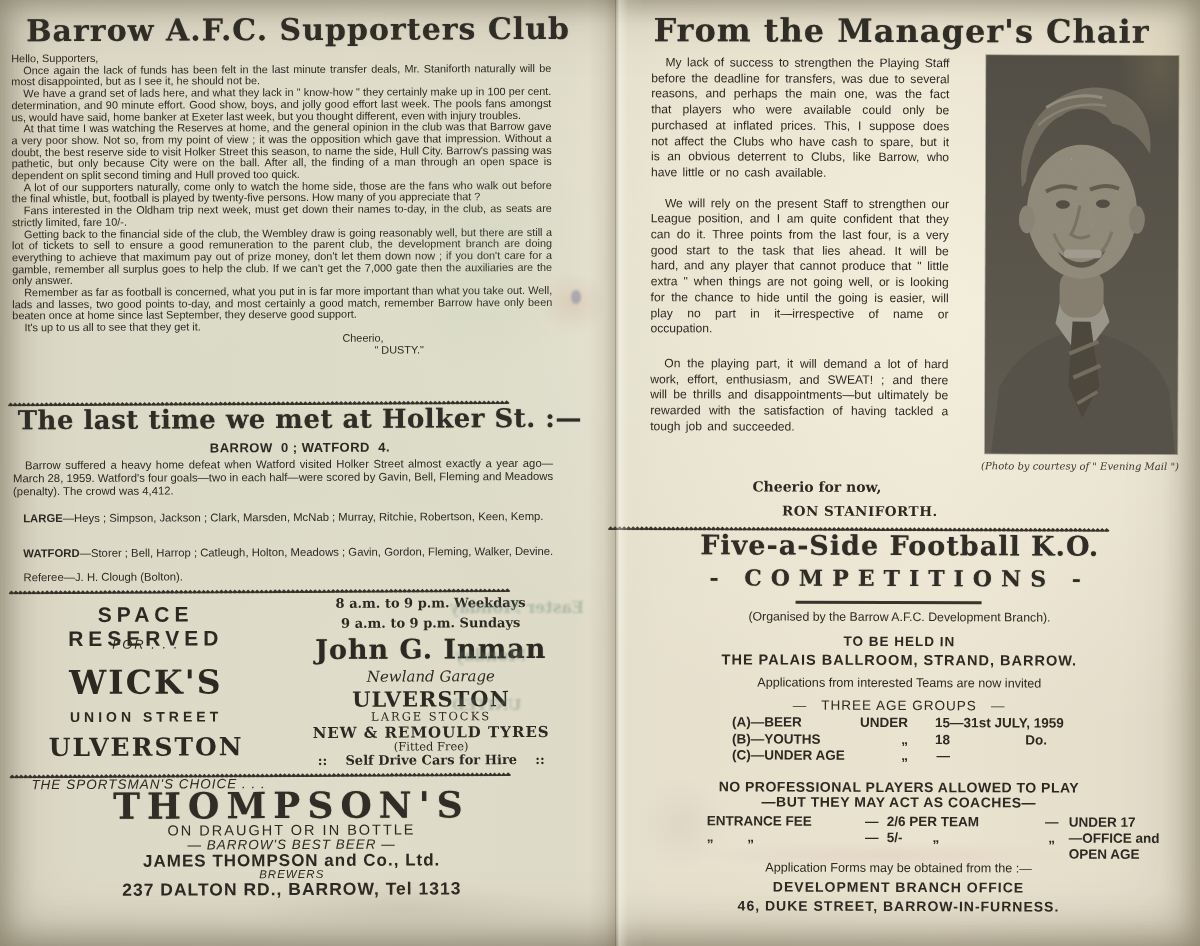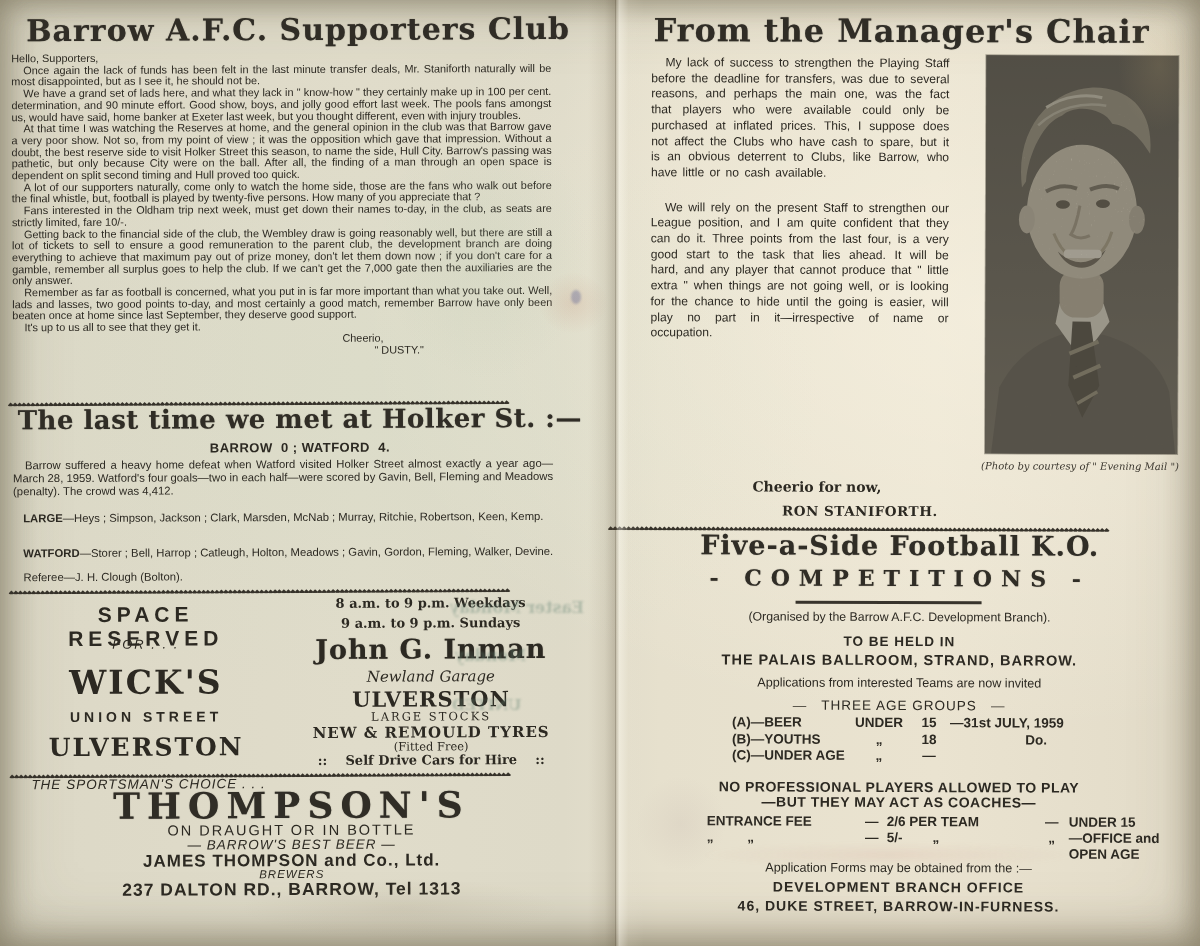--- a/index.html
+++ b/index.html
@@ -94,21 +94,21 @@
   .fs-title{top:530px;left:0;width:100%;font-size:27px;letter-spacing:1px;}
   .fs-sub{top:565px;left:0;width:100%;font-size:22px;letter-spacing:9px;}
   .fs-rule{top:601px;left:196px;width:186px;height:3px;background:#38342c;}
   .organised{top:610px;left:0;width:100%;font-size:12.3px;}
   .held1{top:634px;left:0;width:100%;font-weight:bold;font-size:13.5px;letter-spacing:1px;}
   .held2{top:652px;left:0;width:100%;font-weight:bold;font-size:14.5px;letter-spacing:1px;}
   .apps{top:676px;left:0;width:100%;font-size:12.6px;}
   .gh{top:698px;left:0;width:100%;font-size:13.5px;letter-spacing:1px;}
   .groups{top:715px;left:133px;display:grid;grid-template-columns:118px 58px 42px 172px;row-gap:1.5px;font-weight:bold;font-size:13.5px;}
   .groups span{white-space:pre;}
-  .groups span:nth-child(4n+2),.groups span:nth-child(4n+3){text-align:center;}
+  .groups span:nth-child(4n+2),.groups span:nth-child(4n+3){text-align:right;}
   .groups span:nth-child(8),.groups span:nth-child(12){text-align:center;}
   .nopro1{top:779px;left:0;width:100%;font-weight:bold;font-size:14px;letter-spacing:0.5px;}
   .nopro2{top:794px;left:0;width:100%;font-weight:bold;font-size:14px;letter-spacing:0.5px;}
   .fees{top:814px;left:108px;display:grid;grid-template-columns:150px 30px 148px 34px 130px;row-gap:1px;font-weight:bold;font-size:13.5px;}
   .fees span{white-space:pre;}
   .fees span:nth-child(5n+2),.fees span:nth-child(5n+4){text-align:center;}
   .forms{top:861px;left:0;width:100%;font-size:12.6px;}
   .office1{top:879px;left:0;width:100%;font-weight:bold;font-size:14px;letter-spacing:1px;}
   .office2{top:898px;left:0;width:100%;font-weight:bold;font-size:14px;letter-spacing:1px;}
 
@@ -192,20 +192,21 @@
       <div class="abs ctr th6">237  DALTON RD.,  BARROW,  Tel 1313</div>
     </div>
   </div>
 
   <div class="page page-right">
     <div class="abs ctr stencil mc-title">From the Manager's Chair</div>
 
     <div class="abs mgr-text">
       <p>My lack of success to strengthen the Playing Staff before the deadline for transfers, was due to several reasons, and perhaps the main one, was the fact that players who were available could only be purchased at inflated prices.  This, I suppose does not affect the Clubs who have cash to spare, but it is an obvious deterrent to Clubs, like Barrow, who have little or no cash available.</p>
       <p>We will rely on the present Staff to strengthen our League position, and I am quite confident that they can do it. Three points from the last four, is a very good start to the task that lies ahead.  It will be hard, and any player that cannot produce that " little extra " when things are not going well, or is looking for the chance to hide until the going is easier, will play no part in it—irrespective of name or occupation.</p>
+      <p>On the playing part, it will demand a lot of hard work, effort, enthusiasm, and SWEAT! ; and there will be thrills and disappointments—but ultimately be rewarded with the satisfaction of having tackled a tough job and succeeded.</p>
     </div>
 
     <div class="abs photo">
       <svg width="192" height="398" viewBox="0 0 192 398" preserveAspectRatio="none">
         <defs>
           <linearGradient id="bgg" x1="0" y1="0" x2="0" y2="1">
             <stop offset="0" stop-color="#4c4941"></stop>
               <stop offset="0.55" stop-color="#5c584e"></stop>
               <stop offset="1" stop-color="#6b665a"></stop>
           </linearGradient>
@@ -271,21 +272,21 @@
     </div>
 
     <div class="abs ctr nopro1">NO PROFESSIONAL PLAYERS ALLOWED TO PLAY</div>
     <div class="abs ctr nopro2">—BUT THEY MAY ACT AS COACHES—</div>
 
     <div class="abs fees">
       <span>ENTRANCE FEE</span>
       <span>—</span>
       <span>2/6 PER TEAM</span>
       <span>—</span>
-      <span>UNDER 15</span>
+      <span>UNDER 17</span>
       <span>„         „</span>
       <span>—</span>
       <span>5/-        „</span>
       <span>„</span>
       <span>—OFFICE and</span>
       <span></span>
       <span></span>
       <span></span>
       <span></span>
       <span>OPEN AGE</span>

